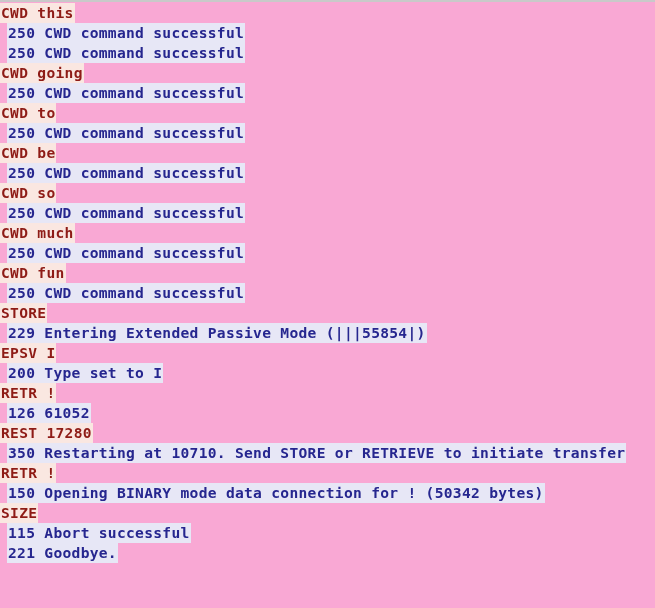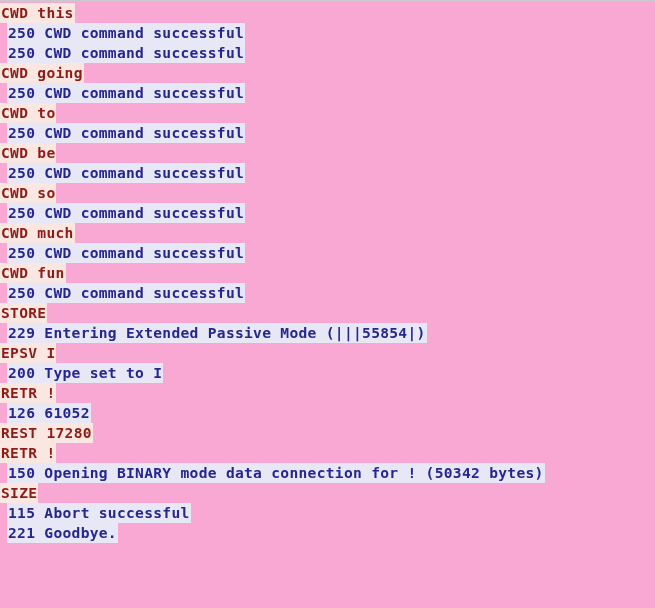--- a/index.html
+++ b/index.html
@@ -66,18 +66,19 @@
     <div class="log-line response"><span class="text">250 CWD command successful</span></div>
     <div class="log-line command"><span class="text">CWD fun</span></div>
     <div class="log-line response"><span class="text">250 CWD command successful</span></div>
     <div class="log-line command"><span class="text">STORE</span></div>
     <div class="log-line response"><span class="text">229 Entering Extended Passive Mode (|||55854|)</span></div>
     <div class="log-line command"><span class="text">EPSV I</span></div>
     <div class="log-line response"><span class="text">200 Type set to I</span></div>
     <div class="log-line command"><span class="text">RETR !</span></div>
     <div class="log-line response"><span class="text">126 61052</span></div>
     <div class="log-line command"><span class="text">REST 17280</span></div>
+    <div class="log-line response"><span class="text">350 Restarting at 10710. Send STORE or RETRIEVE to initiate transfer</span></div>
     <div class="log-line command"><span class="text">RETR !</span></div>
     <div class="log-line response"><span class="text">150 Opening BINARY mode data connection for ! (50342 bytes)</span></div>
     <div class="log-line command"><span class="text">SIZE</span></div>
     <div class="log-line response"><span class="text">115 Abort successful</span></div>
     <div class="log-line response"><span class="text">221 Goodbye.</span></div>
   </div>
 
 </body></html>

